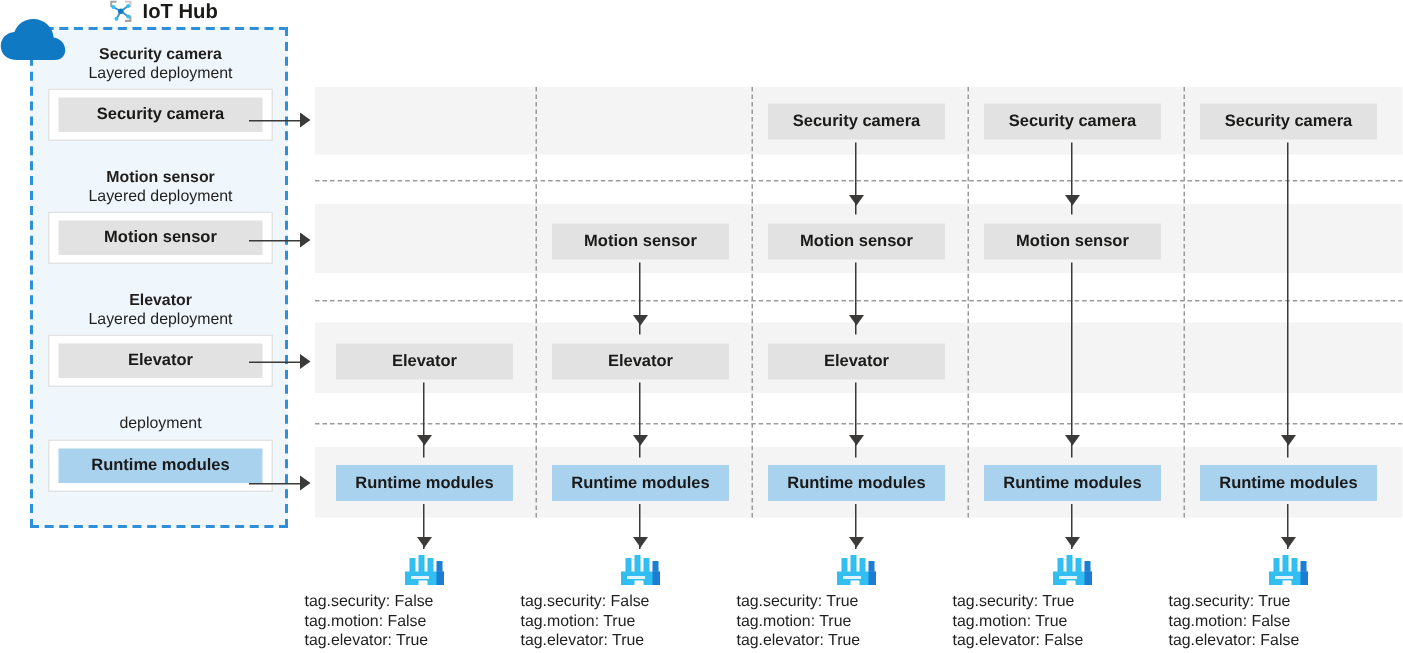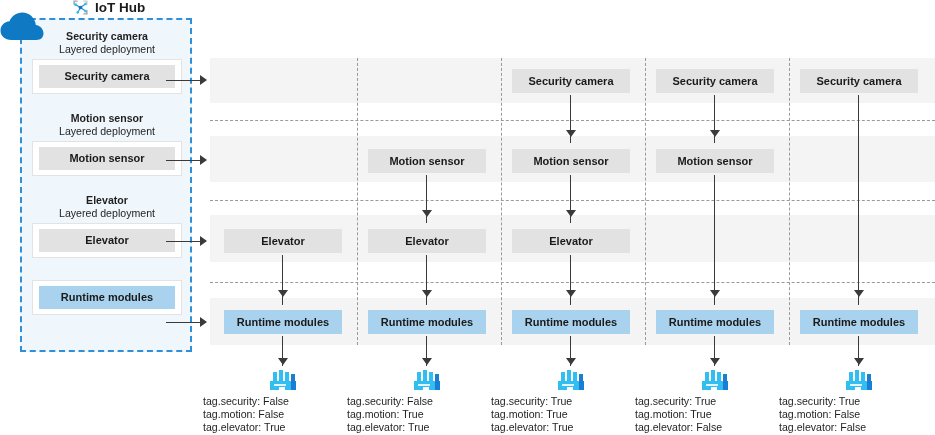--- a/index.html
+++ b/index.html
@@ -141,20 +141,21 @@
         <span class="t1">Elevator</span>
         <span class="t2">Layered deployment</span>
       </div>
       <div class="dep-outer">
         <div class="dep-box">Elevator</div>
       </div>
     </div>
 
     <div class="dep-group" style="top:256px;">
       <div class="dep-head">
+        <span class="t2">deployment</span>
       </div>
       <div class="dep-outer">
         <div class="dep-box blue">Runtime modules</div>
       </div>
     </div>
   </div>
 
   <svg id="cloud-icon" viewBox="0 0 50 30">
     <path d="M11.5 28 C4.6 28 0.5 23.8 0.5 18.6 C0.5 13.6 4.4 9.6 9.6 9.3 C11.4 4.1 16.4 0.6 22.2 0.6 C29.3 0.6 35.2 6.0 35.8 13.0 C40.2 13.6 43.5 17.2 43.5 21.5 C43.5 25.2 40.6 28 36.6 28 Z" fill="#0f79c4"></path>
   </svg>

